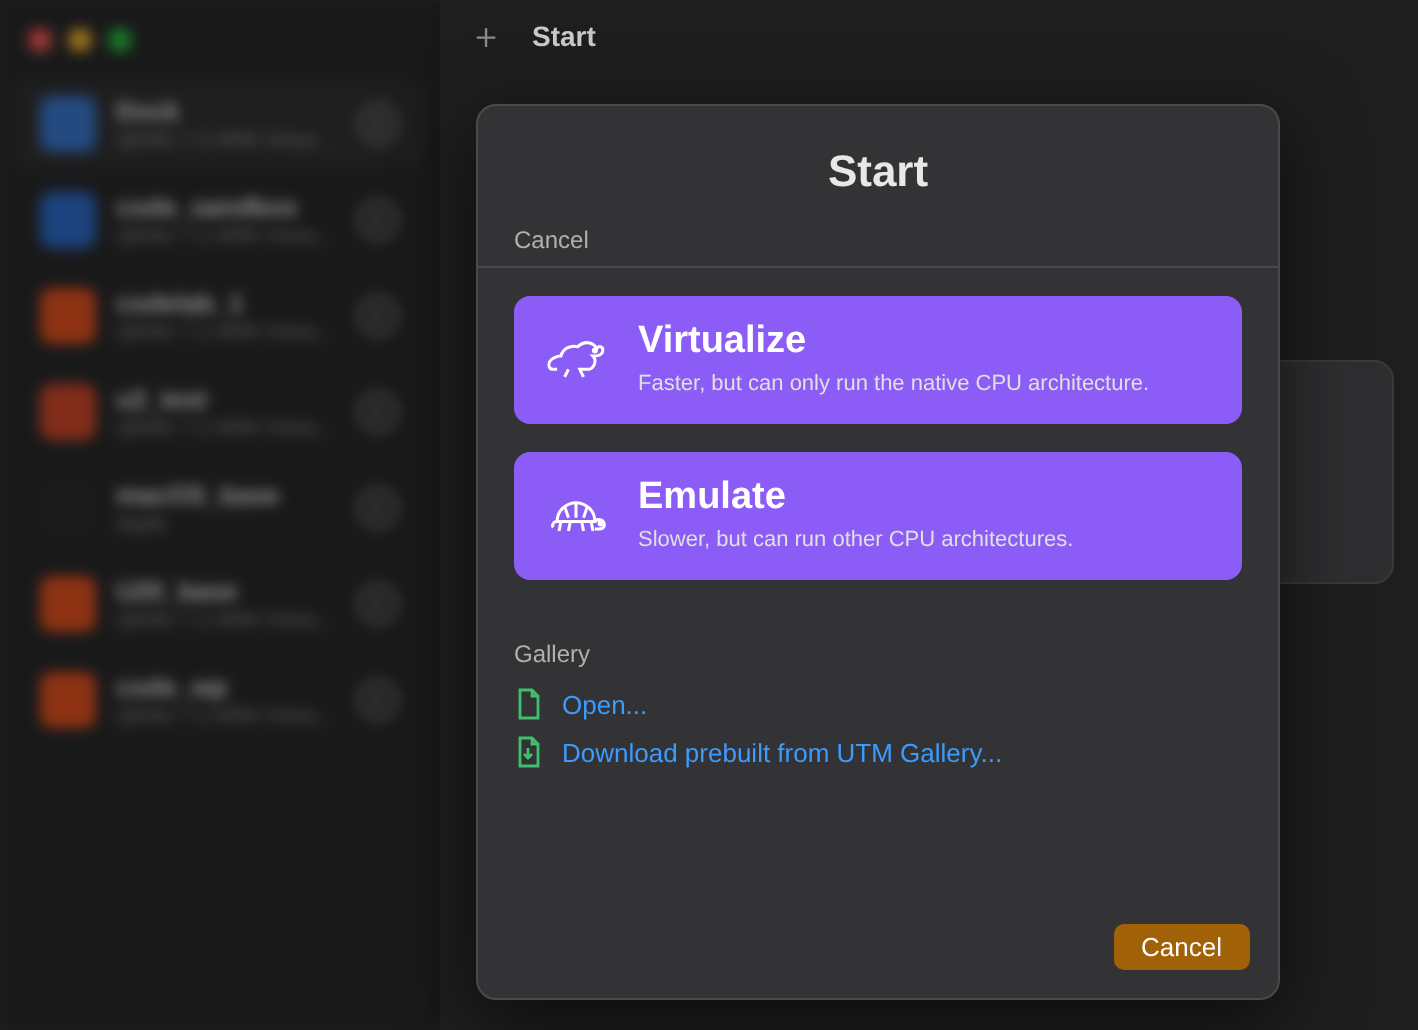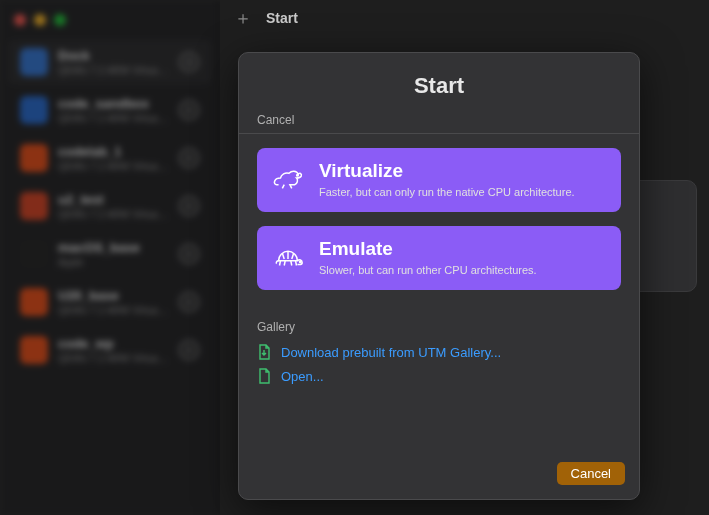--- a/index.html
+++ b/index.html
@@ -187,32 +187,32 @@
         <div class="opt-title">Emulate</div>
         <div class="opt-desc">Slower, but can run other CPU architectures.</div>
       </div>
     </div>
 
     <div class="section-label" style="margin-top:16px;">Gallery</div>
 
     <div class="link-row">
       <span class="doc-icon">
         <svg viewBox="0 0 14 16" width="14" height="16">
+            <path d="M3 1 H9 L12 4 V15 H3 Z M9 1 V4 H12" fill="none" stroke="#3fbf6f" stroke-width="1.4"></path>
+          </svg>
+      </span>
+      <span>Open...</span>
+    </div>
+    <div class="link-row">
+      <span class="doc-icon">
+        <svg viewBox="0 0 14 16" width="14" height="16">
             <path d="M3 1 H9 L12 4 V15 H3 Z M9 1 V4 H12 M7 6 V11 M5 9 L7 11 L9 9" fill="none" stroke="#3fbf6f" stroke-width="1.4"></path>
           </svg>
       </span>
       <span>Download prebuilt from UTM Gallery...</span>
     </div>
-    <div class="link-row">
-      <span class="doc-icon">
-        <svg viewBox="0 0 14 16" width="14" height="16">
-            <path d="M3 1 H9 L12 4 V15 H3 Z M9 1 V4 H12" fill="none" stroke="#3fbf6f" stroke-width="1.4"></path>
-          </svg>
-      </span>
-      <span>Open...</span>
-    </div>
 
     <div class="modal-footer">
       <button class="btn-cancel">Cancel</button>
     </div>
   </div>
 
 </div>
 
 </body></html>

